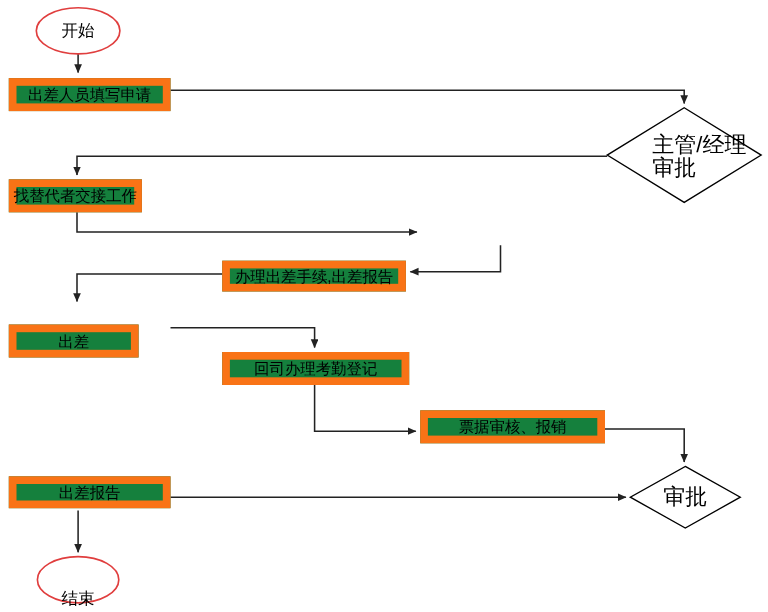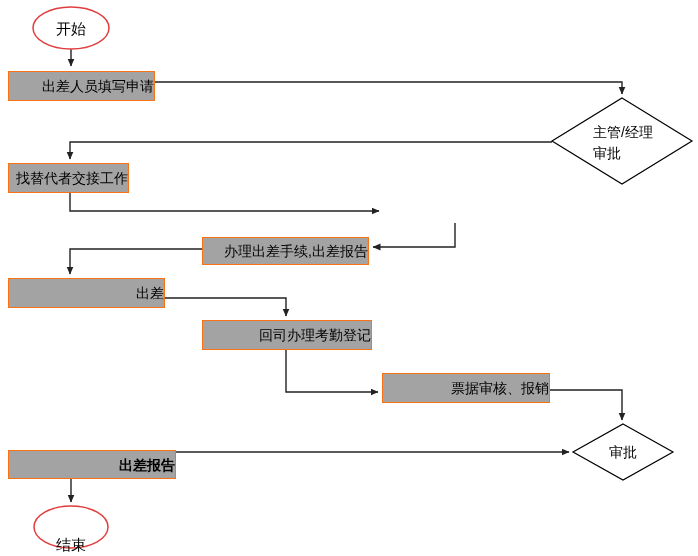--- a/index.html
+++ b/index.html
@@ -2,27 +2,27 @@
 <html><head>
 <meta charset="utf-8">
 <style>
   html,body{margin:0;padding:0;background:#fff;}
   .canvas{
     position:relative;width:698px;height:556px;background:#fff;overflow:hidden;
     font-family:"Liberation Sans","DejaVu Sans",sans-serif;color:#000;
   }
   .canvas svg{position:absolute;left:0;top:0;}
   .rect-node{
-    position:absolute;background:#a3a3a3;border:1px solid #f97316;box-sizing:border-box;
-    display:flex;align-items:center;justify-content:flex-end;
+    position:absolute;background:#15803d;border:7px solid #f97316;box-sizing:border-box;
+    display:flex;align-items:center;justify-content:center;
     font-size:14px;line-height:1;white-space:nowrap;
   }
   .shape-label{
     position:absolute;display:flex;align-items:center;justify-content:center;
-    font-size:14px;line-height:21px;text-align:center;pointer-events:none;
+    font-size:20px;line-height:21px;text-align:center;pointer-events:none;
   }
   .diamond1-label{
     justify-content:flex-start;text-align:left;white-space:pre-line;
   }
   .footer{
     position:absolute;left:478px;top:486px;
     font-weight:bold;font-size:17px;line-height:21px;white-space:nowrap;
   }
 </style>
 </head>
@@ -64,33 +64,33 @@
 
   <div class="rect-node" style="left:8px;top:163px;width:121px;height:30px;">
     <span>找替代者交接工作</span>
   </div>
 
 
   <div class="rect-node" style="left:202px;top:237px;width:167px;height:28px;">
     <span>办理出差手续,出差报告</span>
   </div>
 
-  <div class="rect-node" style="left:8px;top:278px;width:157px;height:30px;">
+  <div class="rect-node" style="left:8px;top:295px;width:118px;height:30px;">
     <span>出差</span>
   </div>
 
   <div class="rect-node" style="left:202px;top:320px;width:170px;height:30px;">
     <span>回司办理考勤登记</span>
   </div>
 
   <div class="rect-node" style="left:382px;top:373px;width:168px;height:30px;">
     <span>票据审核、报销</span>
   </div>
 
-  <div class="rect-node" style="left:8px;top:450px;width:168px;height:29px;font-weight:bold;">
+  <div class="rect-node" style="left:8px;top:433px;width:147px;height:29px;">
     <span>出差报告</span>
   </div>
 
   <div class="shape-label" style="left:33px;top:8px;width:76px;height:40px;font-size:15px;">开始</div>
 
   <div class="shape-label diamond1-label" style="left:593px;top:120px;width:96px;height:46px;">主管/经理
 审批</div>
 
   <div class="shape-label" style="left:573px;top:438px;width:100px;height:28px;">审批</div>
 

